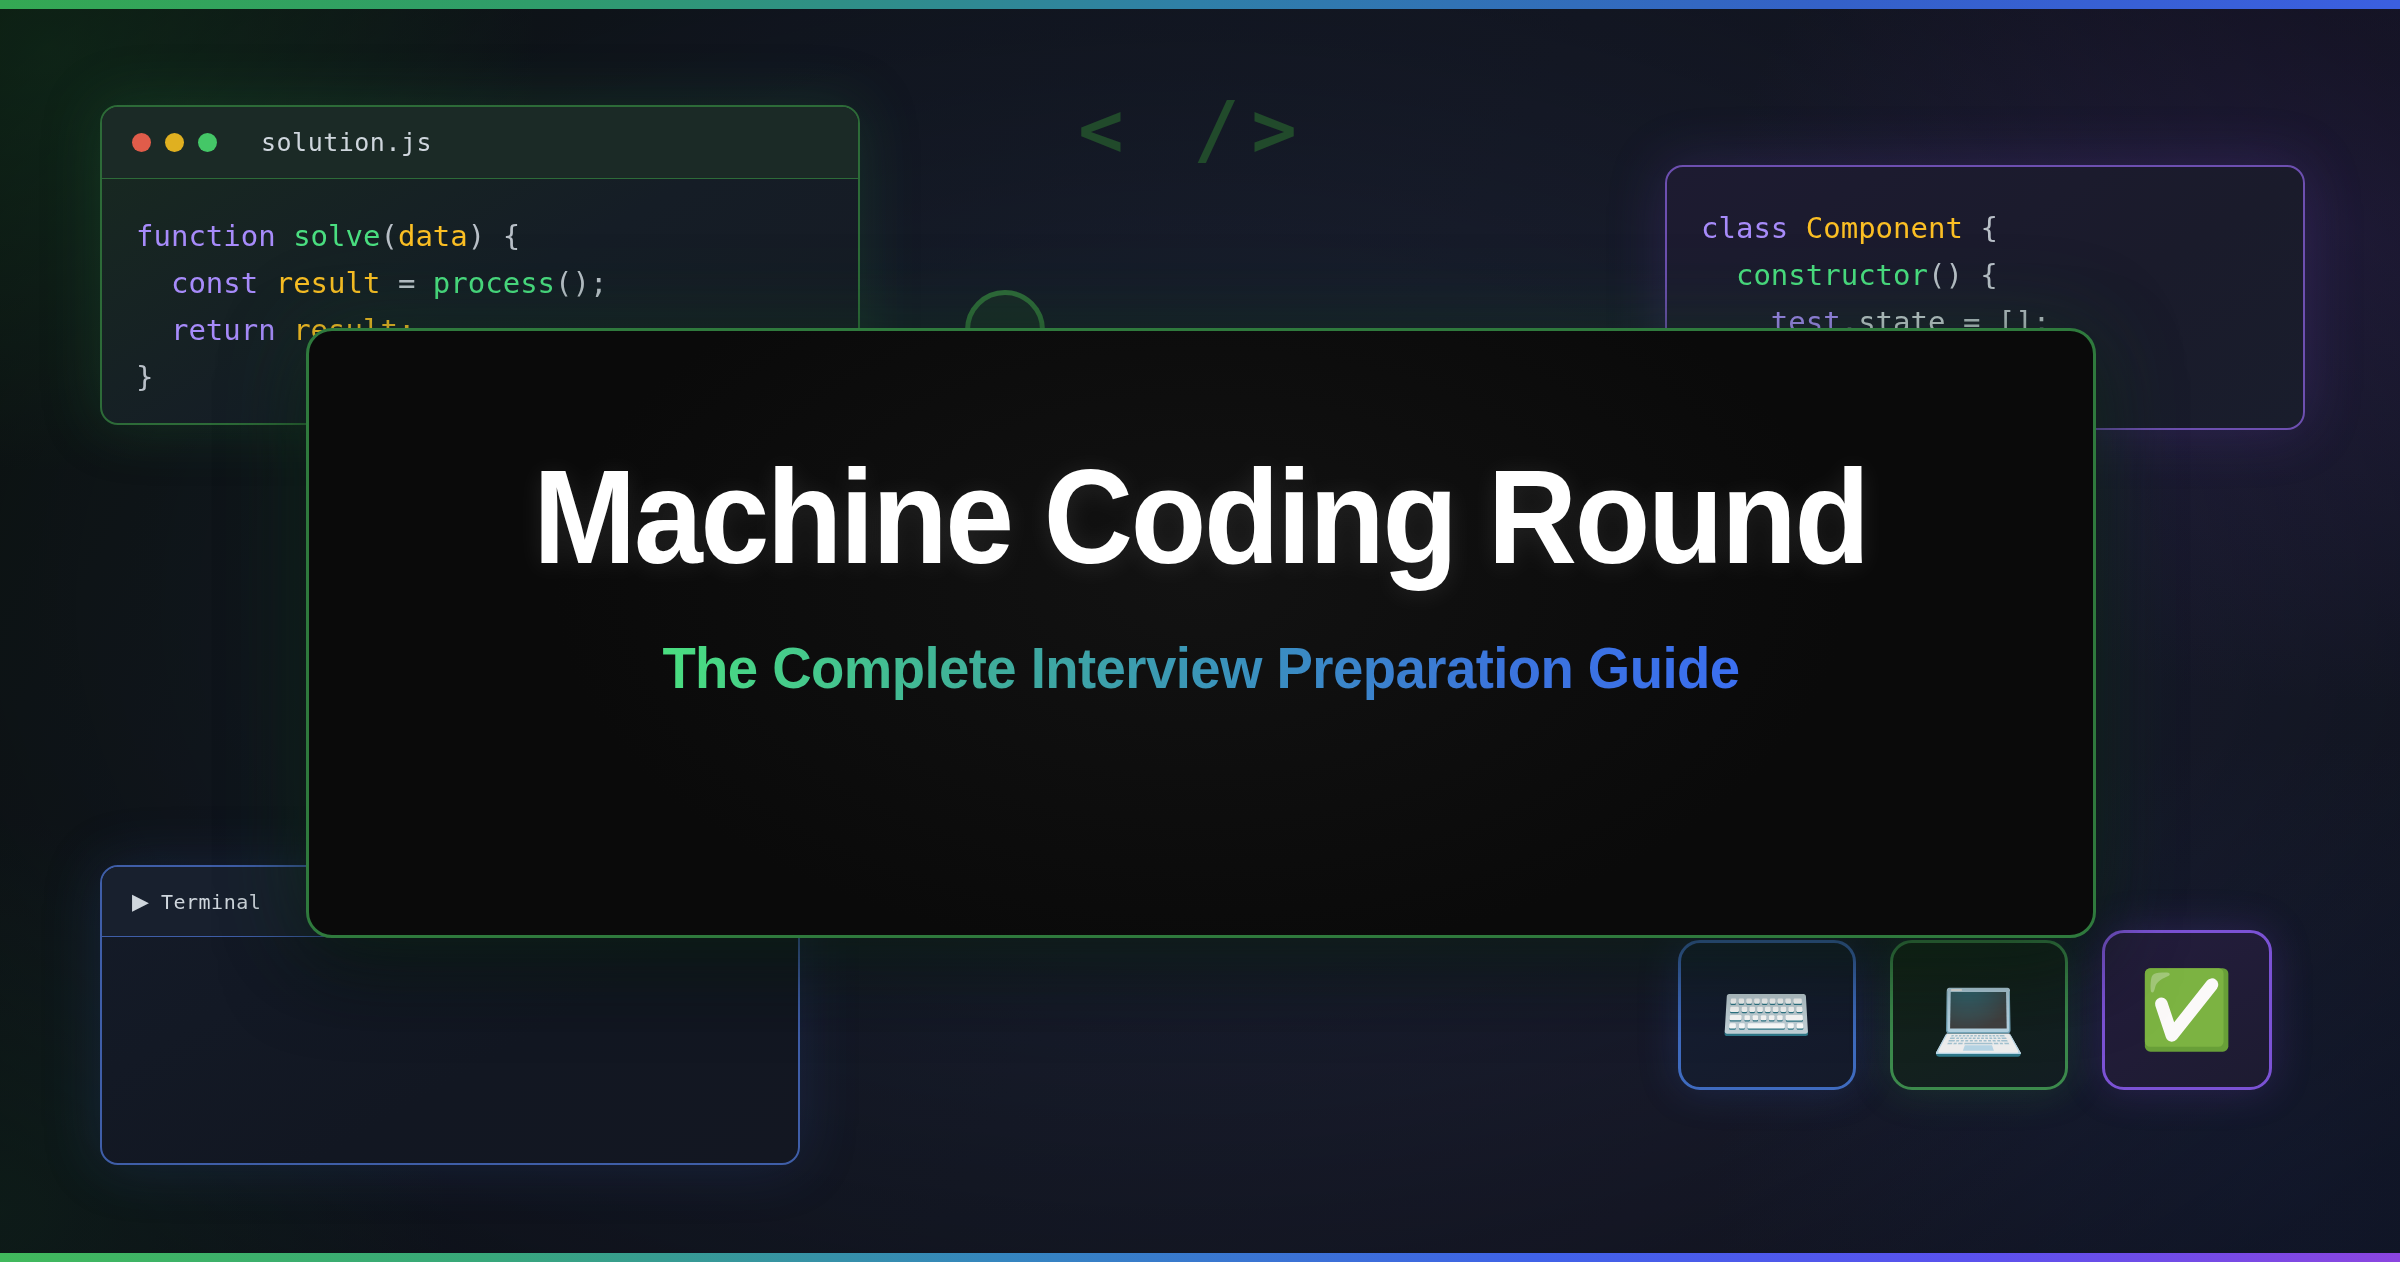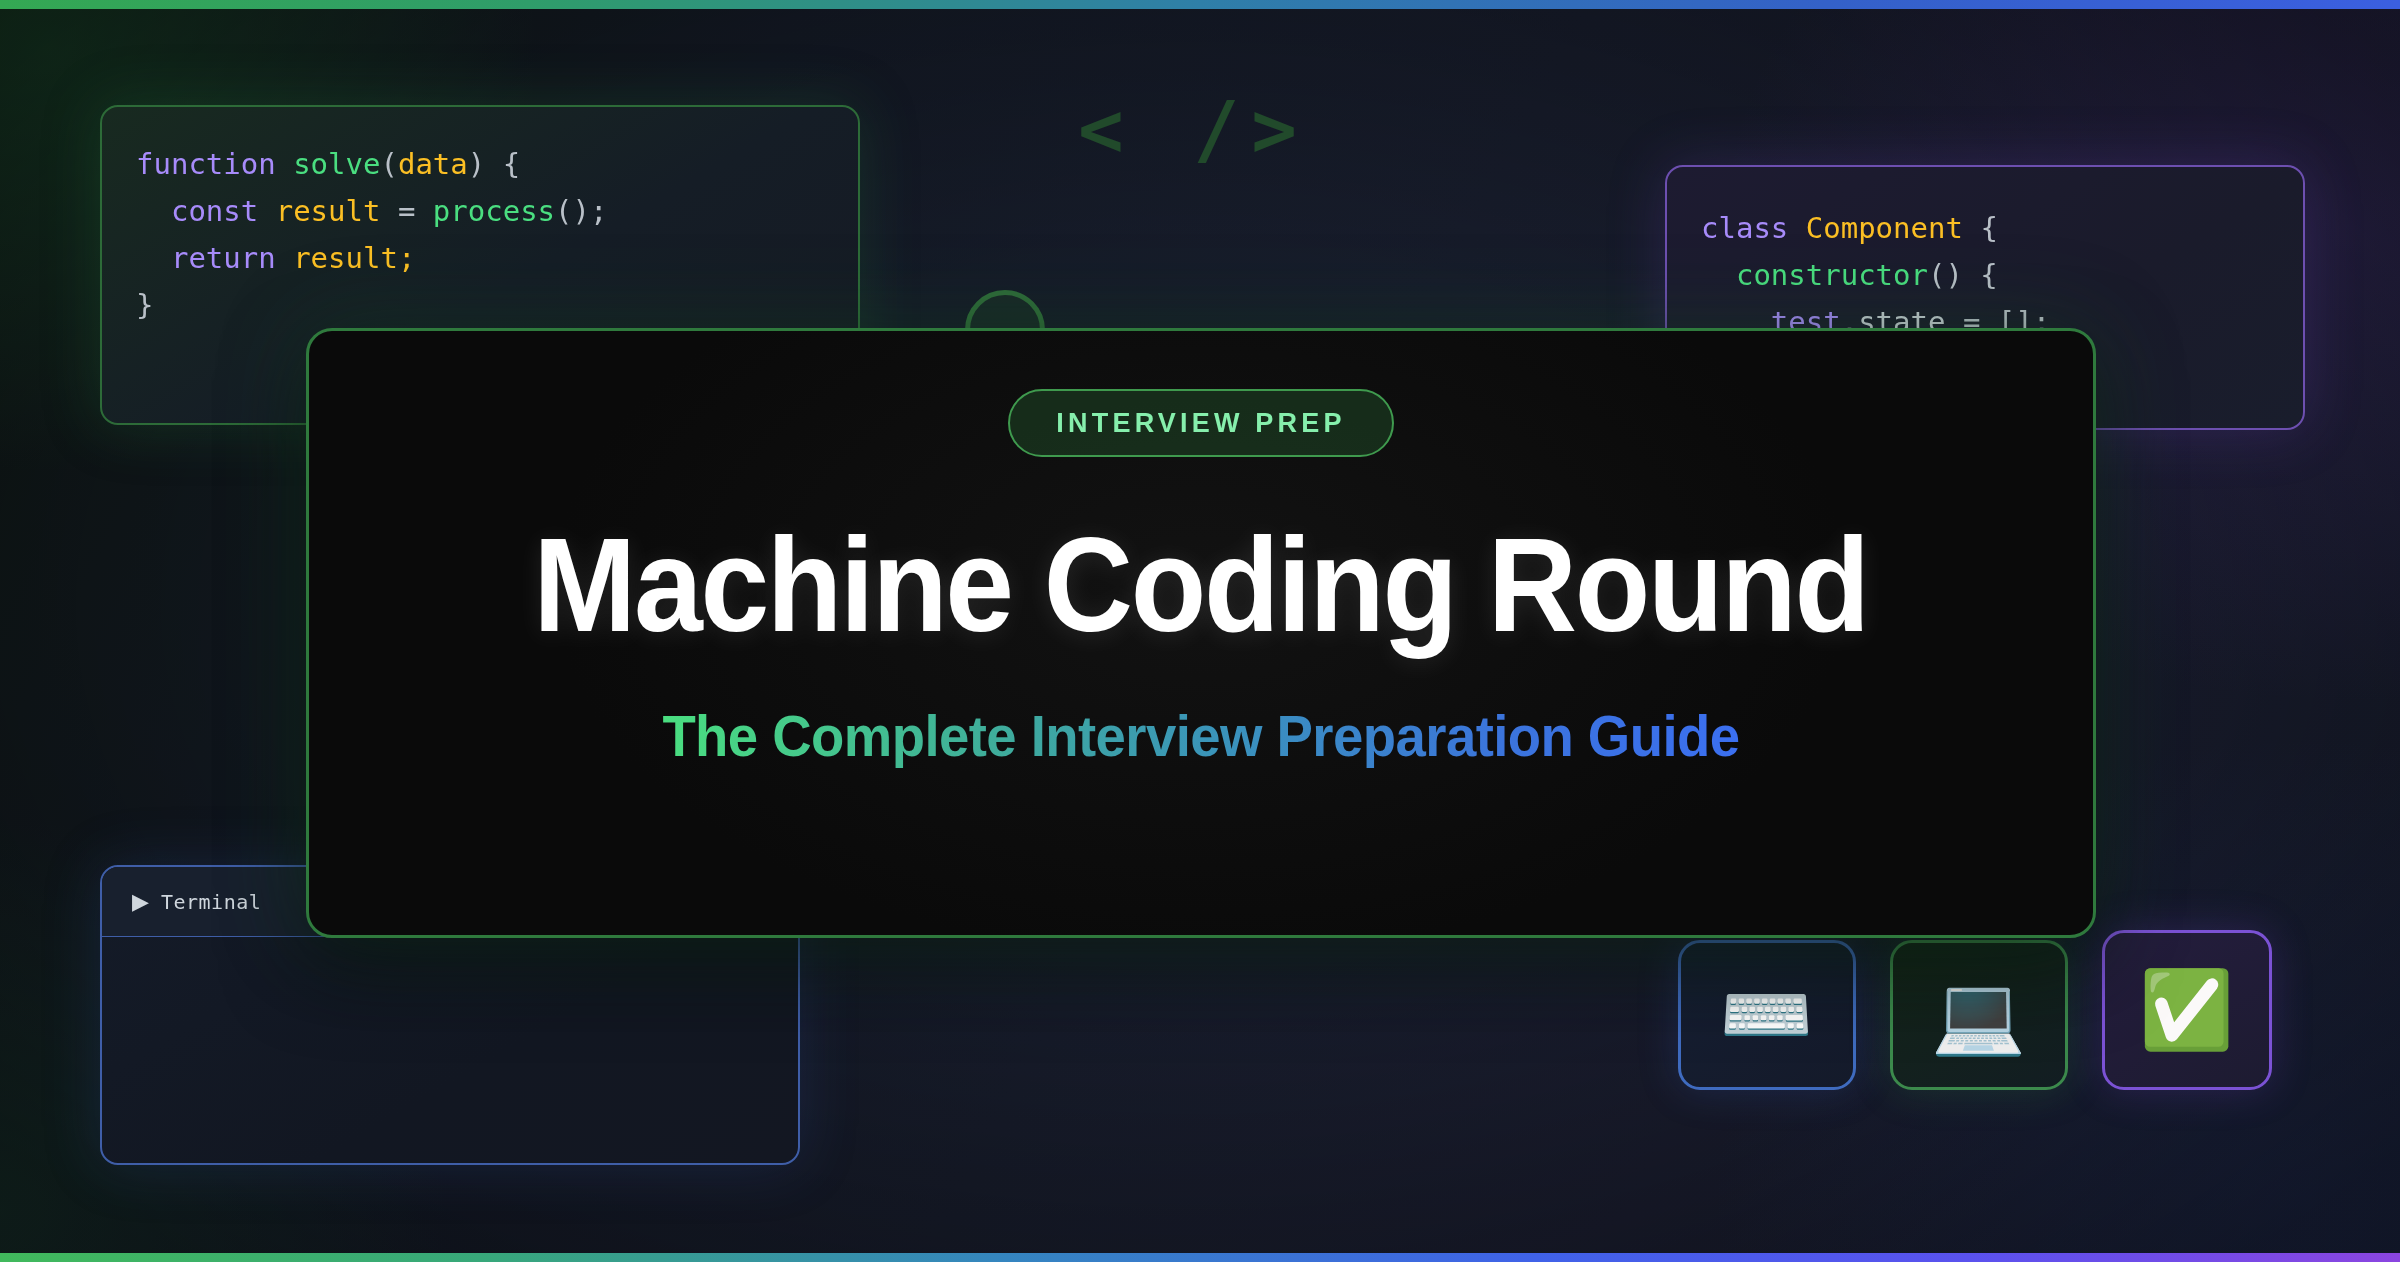--- a/index.html
+++ b/index.html
@@ -194,20 +194,26 @@
 
 <div class="bg-base"></div>
 <div class="bg-vignette"></div>
 <div class="bar bar-top"></div>
 <div class="bar bar-bottom"></div>
 
 <div class="deco-code">&lt; /&gt;</div>
 <div class="deco-circle"></div>
 
 <div class="win" id="editor-window">
+  <div class="win-head">
+    <span class="dot r"></span>
+    <span class="dot y"></span>
+    <span class="dot g"></span>
+    <span class="win-title">solution.js</span>
+  </div>
   <div class="win-body"><span class="kw">function</span> <span class="fn">solve</span><span class="pun">(</span><span class="par">data</span><span class="pun">)</span><span class="pun"> {</span>
   <span class="kw">const</span> <span class="par">result</span><span class="pun"> = </span><span class="fn">process</span><span class="pun">();</span>
   <span class="kw">return</span> <span class="par">result;</span>
 <span class="pun">}</span></div>
 </div>
 
 <div class="win" id="class-window">
   <div class="win-body"><span class="kw">class</span> <span class="cls">Component</span><span class="pun"> {</span>
   <span class="fn">constructor</span><span class="pun">() {</span>
     <span class="ths">test</span><span class="prop">.state</span><span class="pun"> = [];</span></div>
@@ -224,16 +230,15 @@
     <span>⌨️</span>
   </div>
 <div class="tile" id="tile-laptop">
     <span>💻</span>
   </div>
 <div class="tile" id="tile-check">
     <span>✅</span>
   </div>
 
 <div id="hero-card">
-  <div id="badge">INTERVIEW PREP</div>
   <h1 id="hero-title">Machine Coding Round</h1>
   <div id="hero-subtitle">The Complete Interview Preparation Guide</div>
 </div>
 
 </body></html>

